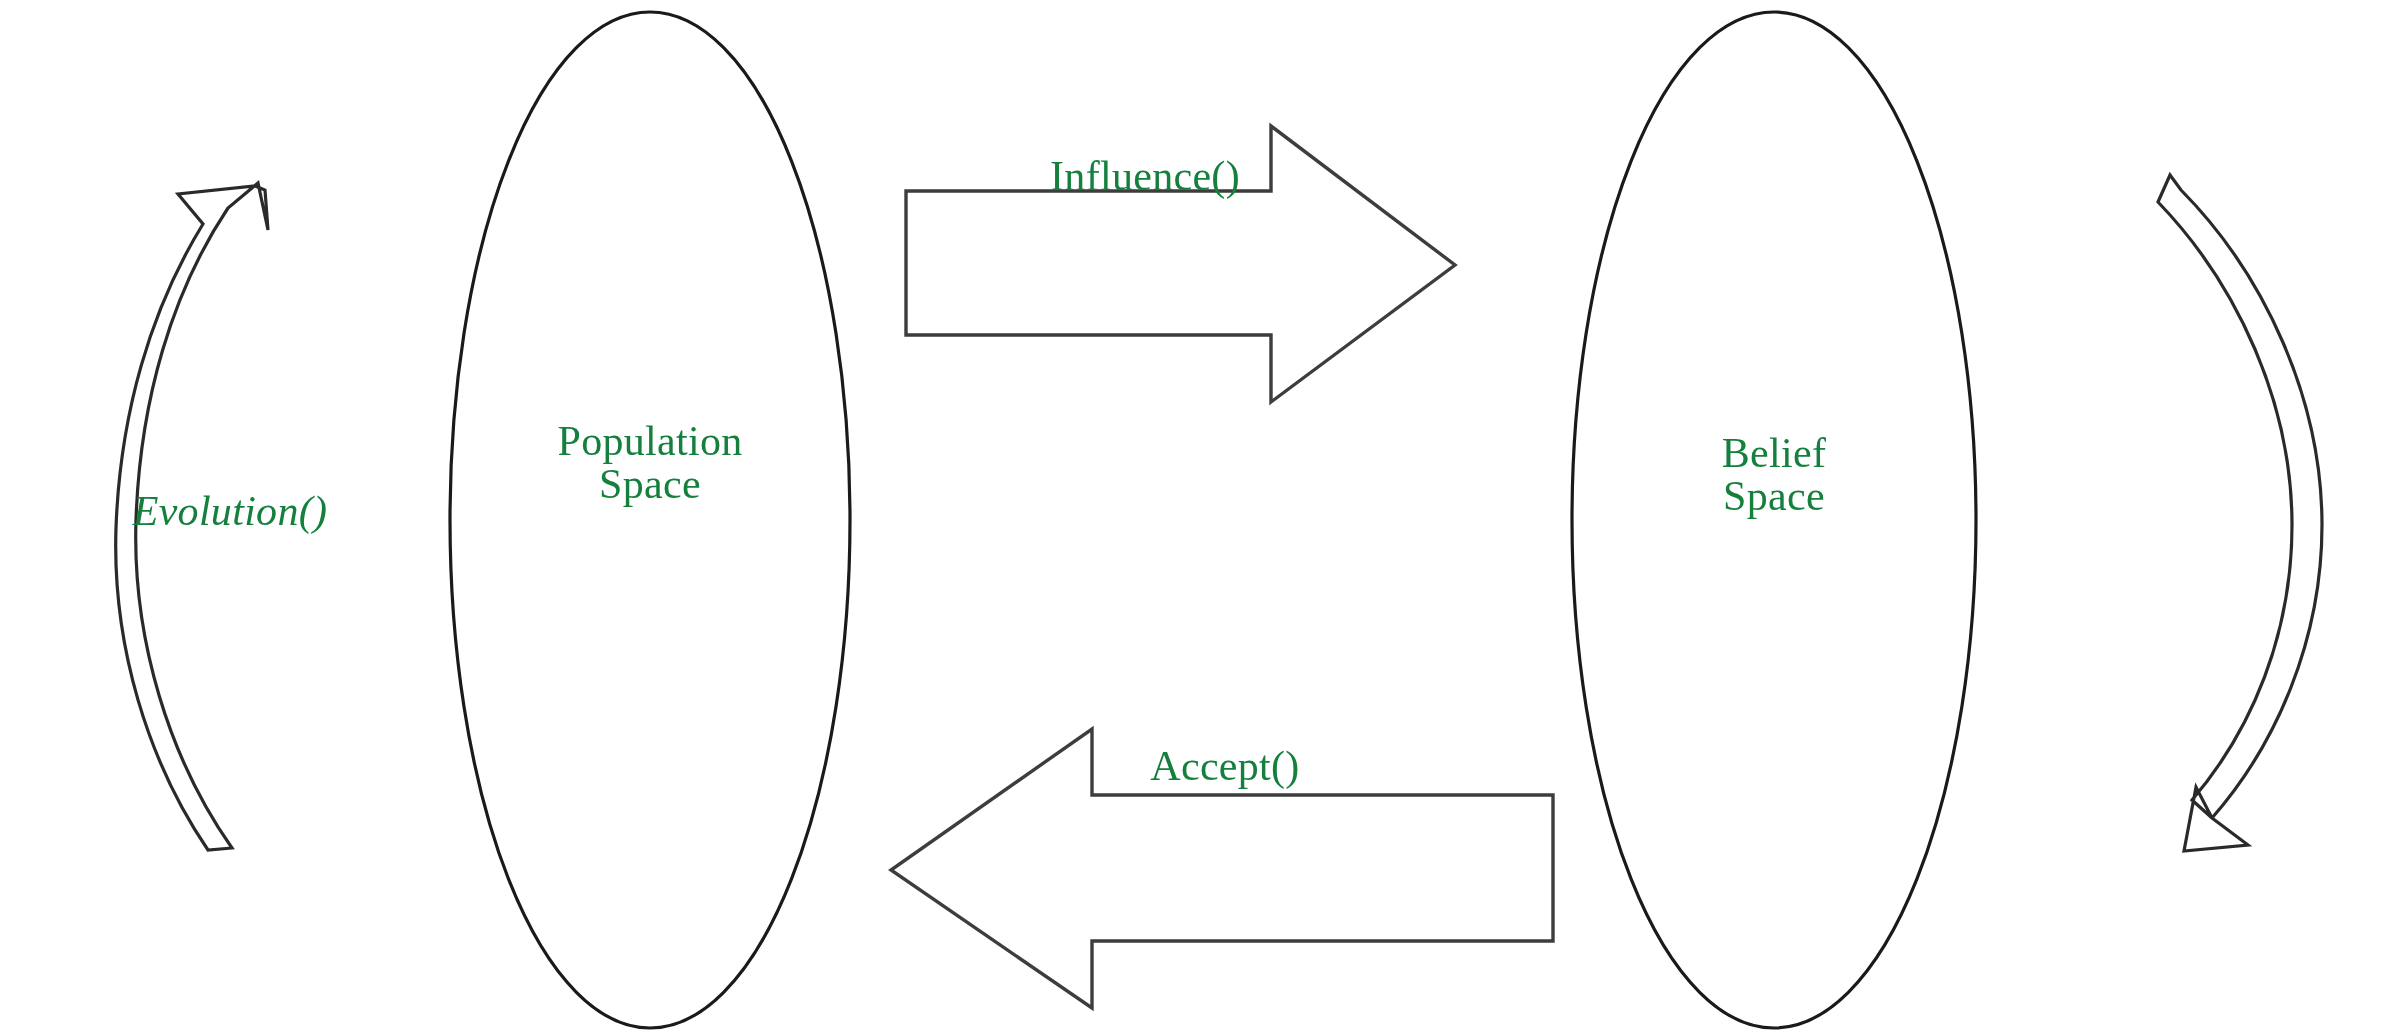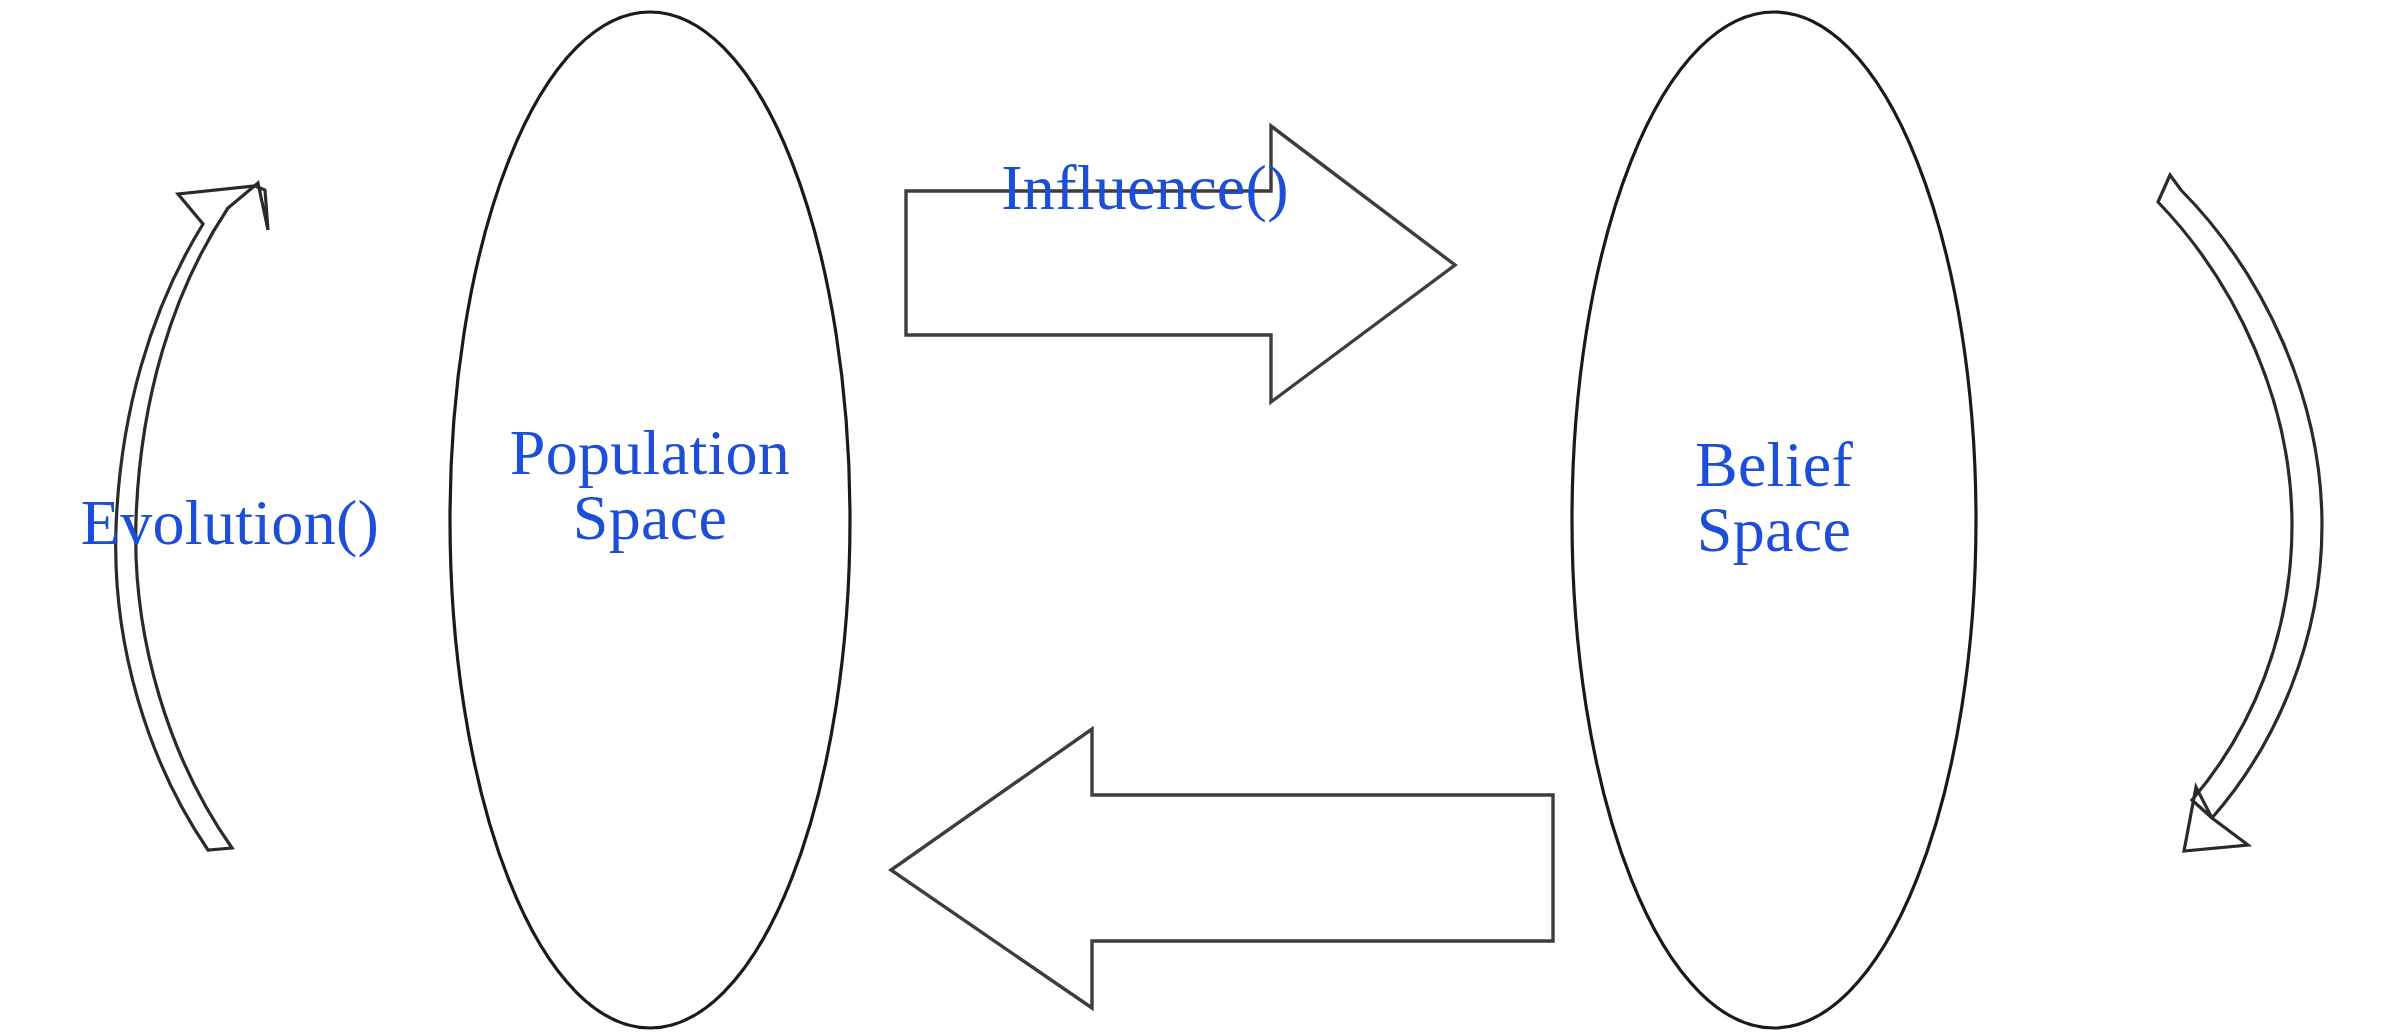--- a/index.html
+++ b/index.html
@@ -36,33 +36,34 @@
     stroke-linejoin: miter;
   }
   .curved-arrow {
     fill: #ffffff;
     stroke: #2a2a2a;
     stroke-width: 3.2;
     stroke-linejoin: miter;
   }
   .dlabel {
     position: absolute;
-    color: #1d4ed8;
+    color: #15803d;
     font-family: "Liberation Serif", "DejaVu Serif", serif;
-    font-size: 64px;
+    font-size: 42px;
     line-height: 1.02;
     letter-spacing: 0.3px;
     text-align: center;
     white-space: pre;
     user-select: none;
   }
   #label-evolution {
     left: 60px;
     top: 490px;
     width: 340px;
+    font-style: italic;
   }
   #label-population {
     left: 449px;
     top: 420px;
     width: 402px;
     font-family: Liberation Serif, serif;
   }
   #label-influence {
     left: 980px;
     top: 155px;
@@ -142,18 +143,19 @@
 
   </svg>
 
   <div class="dlabel" id="label-evolution">Evolution()</div>
 
   <div class="dlabel" id="label-population">Population
 Space</div>
 
   <div class="dlabel" id="label-influence">Influence()</div>
 
+  <div class="dlabel" id="label-accept">Accept()</div>
 
   <div class="dlabel" id="label-belief">Belief
 Space</div>
 
 
 </div>
 
 </body></html>

